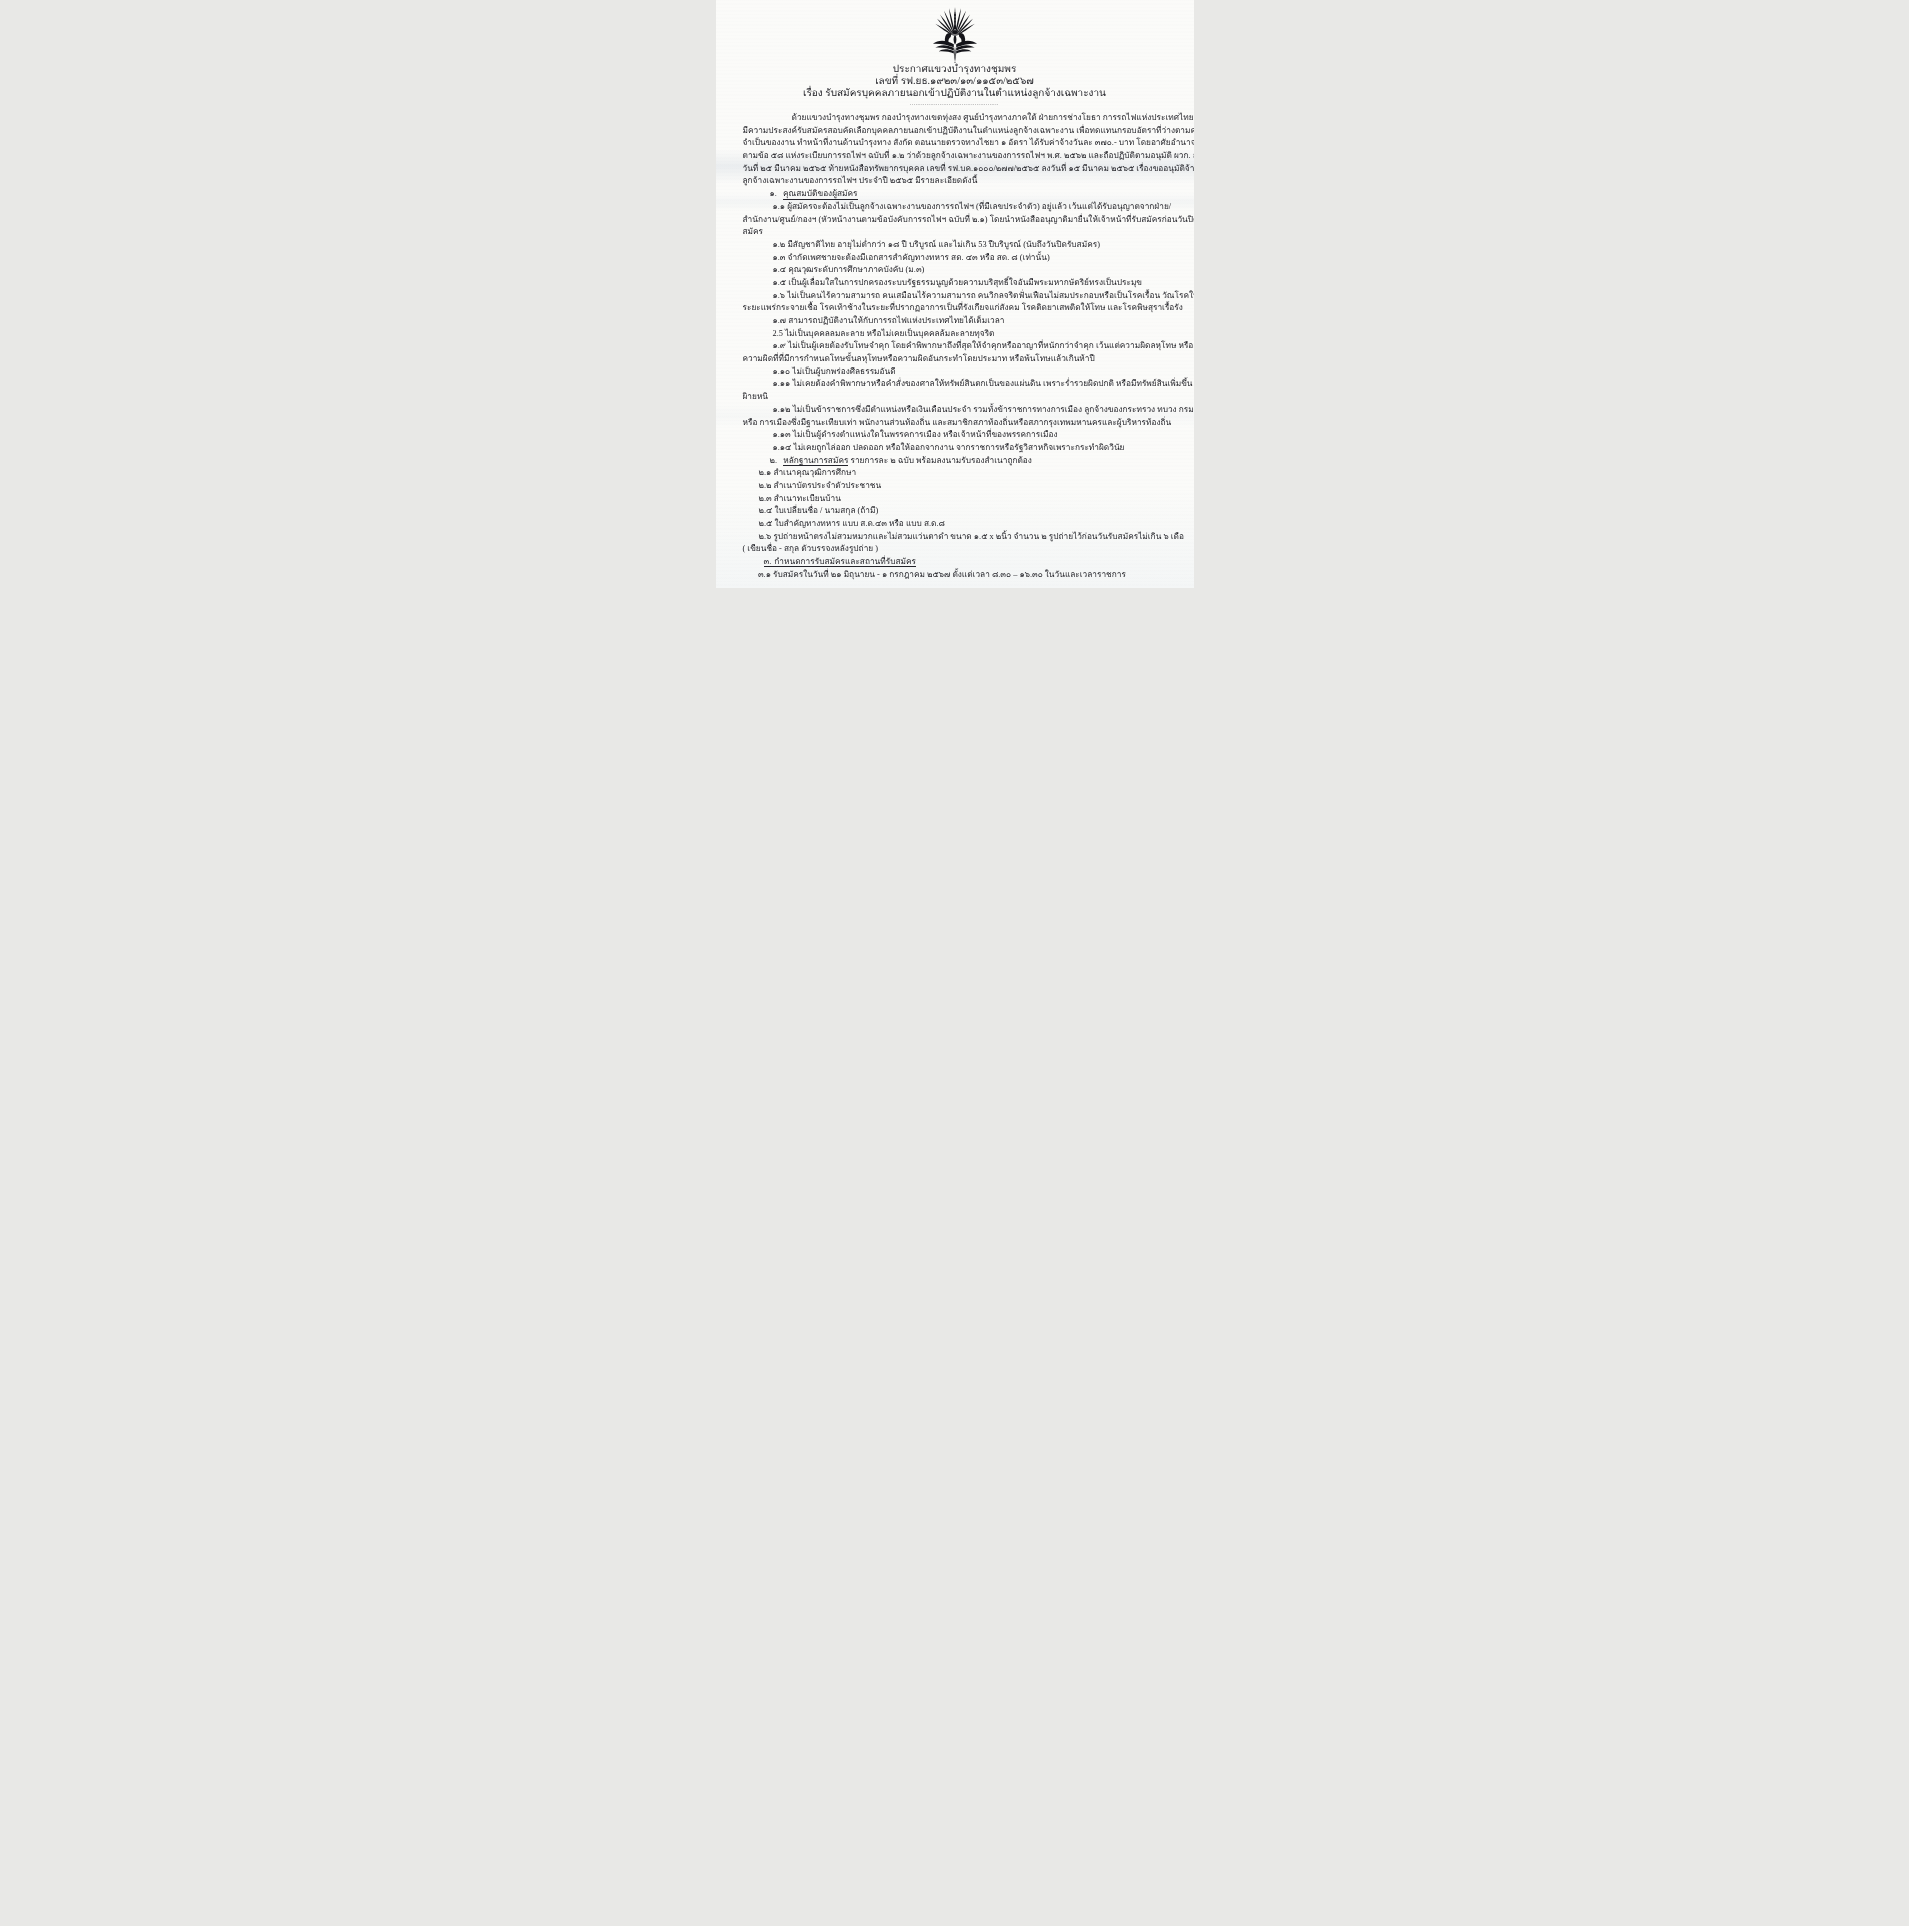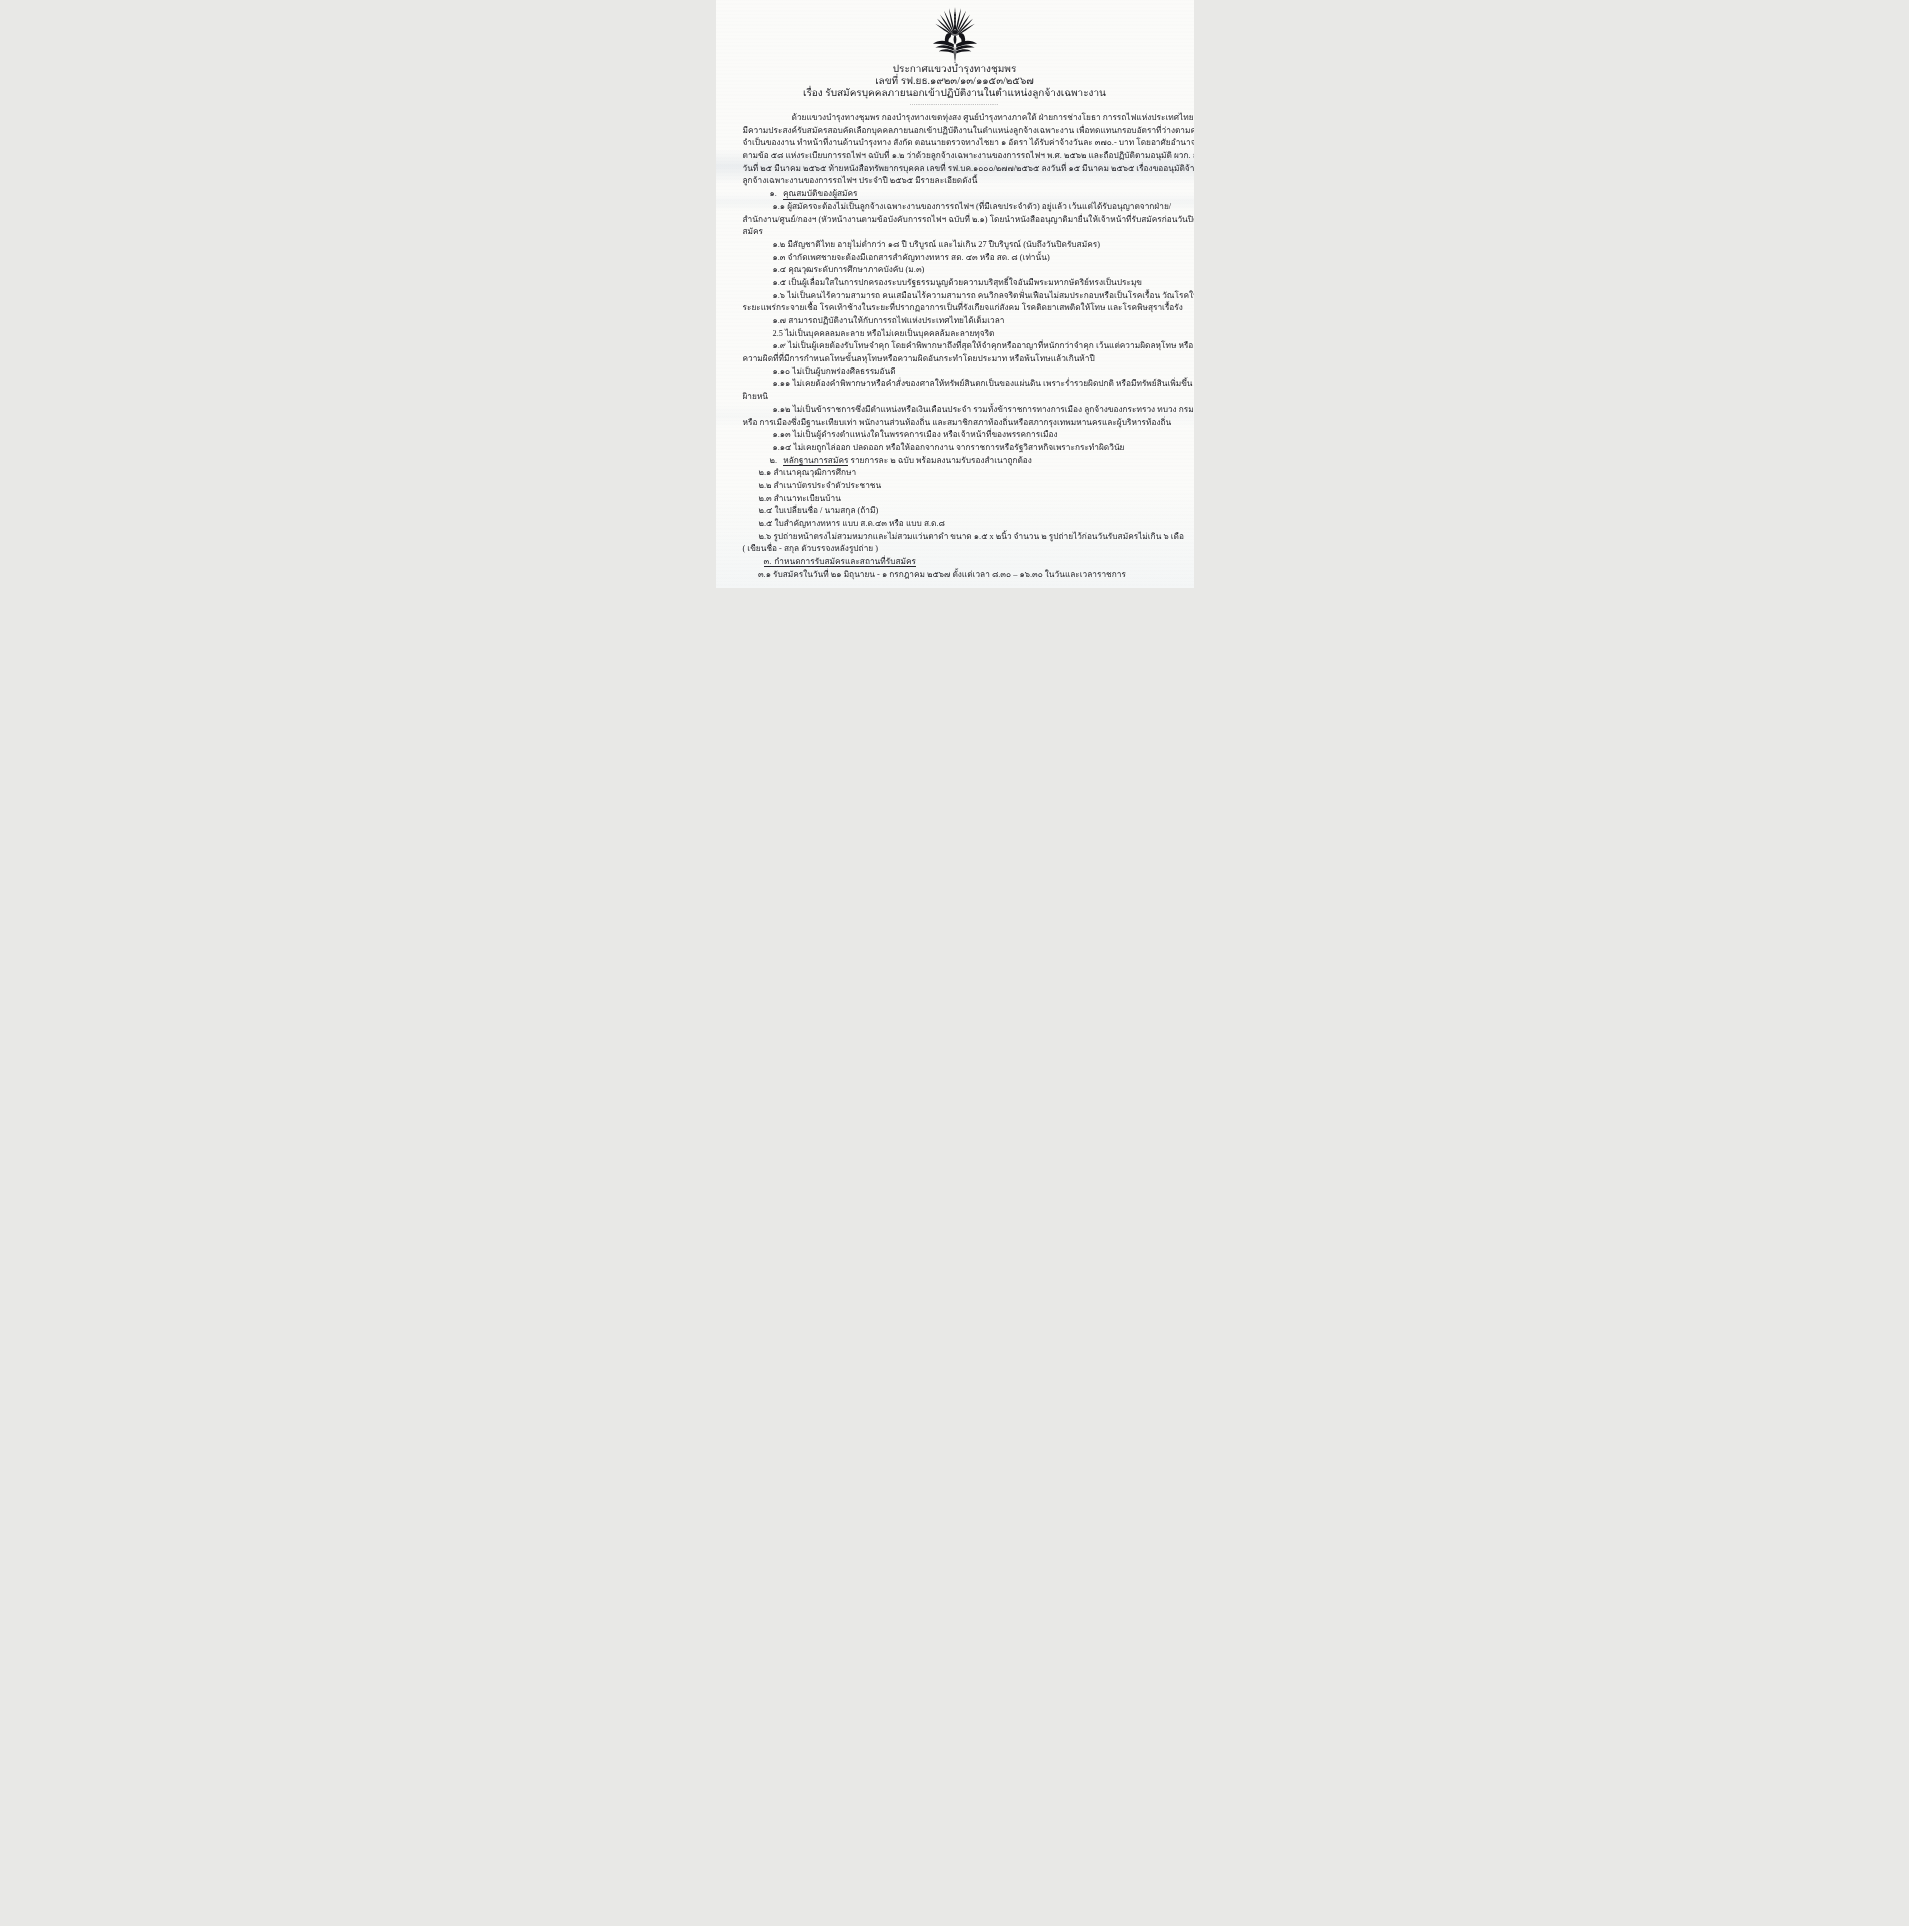--- a/index.html
+++ b/index.html
@@ -127,21 +127,21 @@
       <div class="line indent"><span class="text">ด้วยแขวงบำรุงทางชุมพร กองบำรุงทางเขตทุ่งสง ศูนย์บำรุงทางภาคใต้ ฝ่ายการช่างโยธา การรถไฟแห่งประเทศไทย</span></div>
       <div class="line flush"><span class="text">มีความประสงค์รับสมัครสอบคัดเลือกบุคคลภายนอกเข้าปฏิบัติงานในตำแหน่งลูกจ้างเฉพาะงาน  เพื่อทดแทนกรอบอัตราที่ว่างตามความ</span></div>
       <div class="line flush"><span class="text">จำเป็นของงาน  ทำหน้าที่งานด้านบำรุงทาง  สังกัด  ตอนนายตรวจทางไชยา ๑ อัตรา  ได้รับค่าจ้างวันละ ๓๗๐.- บาท โดยอาศัยอำนาจ</span></div>
       <div class="line flush"><span class="text">ตามข้อ ๕๘ แห่งระเบียบการรถไฟฯ ฉบับที่ ๑.๒ ว่าด้วยลูกจ้างเฉพาะงานของการรถไฟฯ พ.ศ. ๒๕๖๒ และถือปฏิบัติตามอนุมัติ ผวก. ลง</span></div>
       <div class="line flush"><span class="text">วันที่ ๒๕ มีนาคม ๒๕๖๕ ท้ายหนังสือทรัพยากรบุคคล เลขที่ รฟ.บค.๑๐๐๐/๒๗๗/๒๕๖๕ ลงวันที่ ๑๕ มีนาคม ๒๕๖๕ เรื่องขออนุมัติจ้าง</span></div>
       <div class="line flush"><span class="text">ลูกจ้างเฉพาะงานของการรถไฟฯ ประจำปี ๒๕๖๕  มีรายละเอียดดังนี้</span></div>
       <div class="line h1"><span class="num">๑.</span><span class="head">คุณสมบัติของผู้สมัคร</span></div>
       <div class="line item1"><span class="text">๑.๑  ผู้สมัครจะต้องไม่เป็นลูกจ้างเฉพาะงานของการรถไฟฯ  (ที่มีเลขประจำตัว)  อยู่แล้ว  เว้นแต่ได้รับอนุญาตจากฝ่าย/</span></div>
       <div class="line flush"><span class="text">สำนักงาน/ศูนย์/กองฯ (หัวหน้างานตามข้อบังคับการรถไฟฯ ฉบับที่ ๒.๑) โดยนำหนังสืออนุญาติมายื่นให้เจ้าหน้าที่รับสมัครก่อนวันปิดรับ</span></div>
       <div class="line flush"><span class="text">สมัคร</span></div>
-      <div class="line item1"><span class="text">๑.๒  มีสัญชาติไทย อายุไม่ต่ำกว่า ๑๘ ปี บริบูรณ์ และไม่เกิน 27 ปีบริบูรณ์ (นับถึงวันปิดรับสมัคร)</span></div>
+      <div class="line item1"><span class="text">๑.๒  มีสัญชาติไทย อายุไม่ต่ำกว่า ๑๘ ปี บริบูรณ์ และไม่เกิน 53 ปีบริบูรณ์ (นับถึงวันปิดรับสมัคร)</span></div>
       <div class="line item1"><span class="text">๑.๓  จำกัดเพศชายจะต้องมีเอกสารสำคัญทางทหาร สด. ๔๓ หรือ สด. ๘ (เท่านั้น)</span></div>
       <div class="line item1"><span class="text">๑.๔  คุณวุฒระดับการศึกษาภาคบังคับ (ม.๓)</span></div>
       <div class="line item1"><span class="text">๑.๕  เป็นผู้เลื่อมใสในการปกครองระบบรัฐธรรมนูญด้วยความบริสุทธิ์ใจอันมีพระมหากษัตริย์ทรงเป็นประมุข</span></div>
       <div class="line item1"><span class="text">๑.๖  ไม่เป็นคนไร้ความสามารถ คนเสมือนไร้ความสามารถ คนวิกลจริตฟั่นเฟือนไม่สมประกอบหรือเป็นโรคเรื้อน วัณโรคใน</span></div>
       <div class="line flush"><span class="text">ระยะแพร่กระจายเชื้อ โรคเท้าช้างในระยะที่ปรากฏอาการเป็นที่รังเกียจแก่สังคม โรคติดยาเสพติดให้โทษ และโรคพิษสุราเรื้อรัง</span></div>
       <div class="line item1"><span class="text">๑.๗  สามารถปฏิบัติงานให้กับการรถไฟแห่งประเทศไทยได้เต็มเวลา</span></div>
       <div class="line item1"><span class="text">2.5  ไม่เป็นบุคคลลมละลาย หรือไม่เคยเป็นบุคคลล้มละลายทุจริต</span></div>
       <div class="line item1"><span class="text">๑.๙  ไม่เป็นผู้เคยต้องรับโทษจำคุก โดยคำพิพากษาถึงที่สุดให้จำคุกหรืออาญาที่หนักกว่าจำคุก เว้นแต่ความผิดลหุโทษ หรือ</span></div>
       <div class="line flush"><span class="text">ความผิดที่ที่มีการกำหนดโทษขั้นลหุโทษหรือความผิดอันกระทำโดยประมาท หรือพ้นโทษแล้วเกินห้าปี</span></div>
       <div class="line item1"><span class="text">๑.๑๐ ไม่เป็นผู้บกพร่องศีลธรรมอันดี</span></div>

